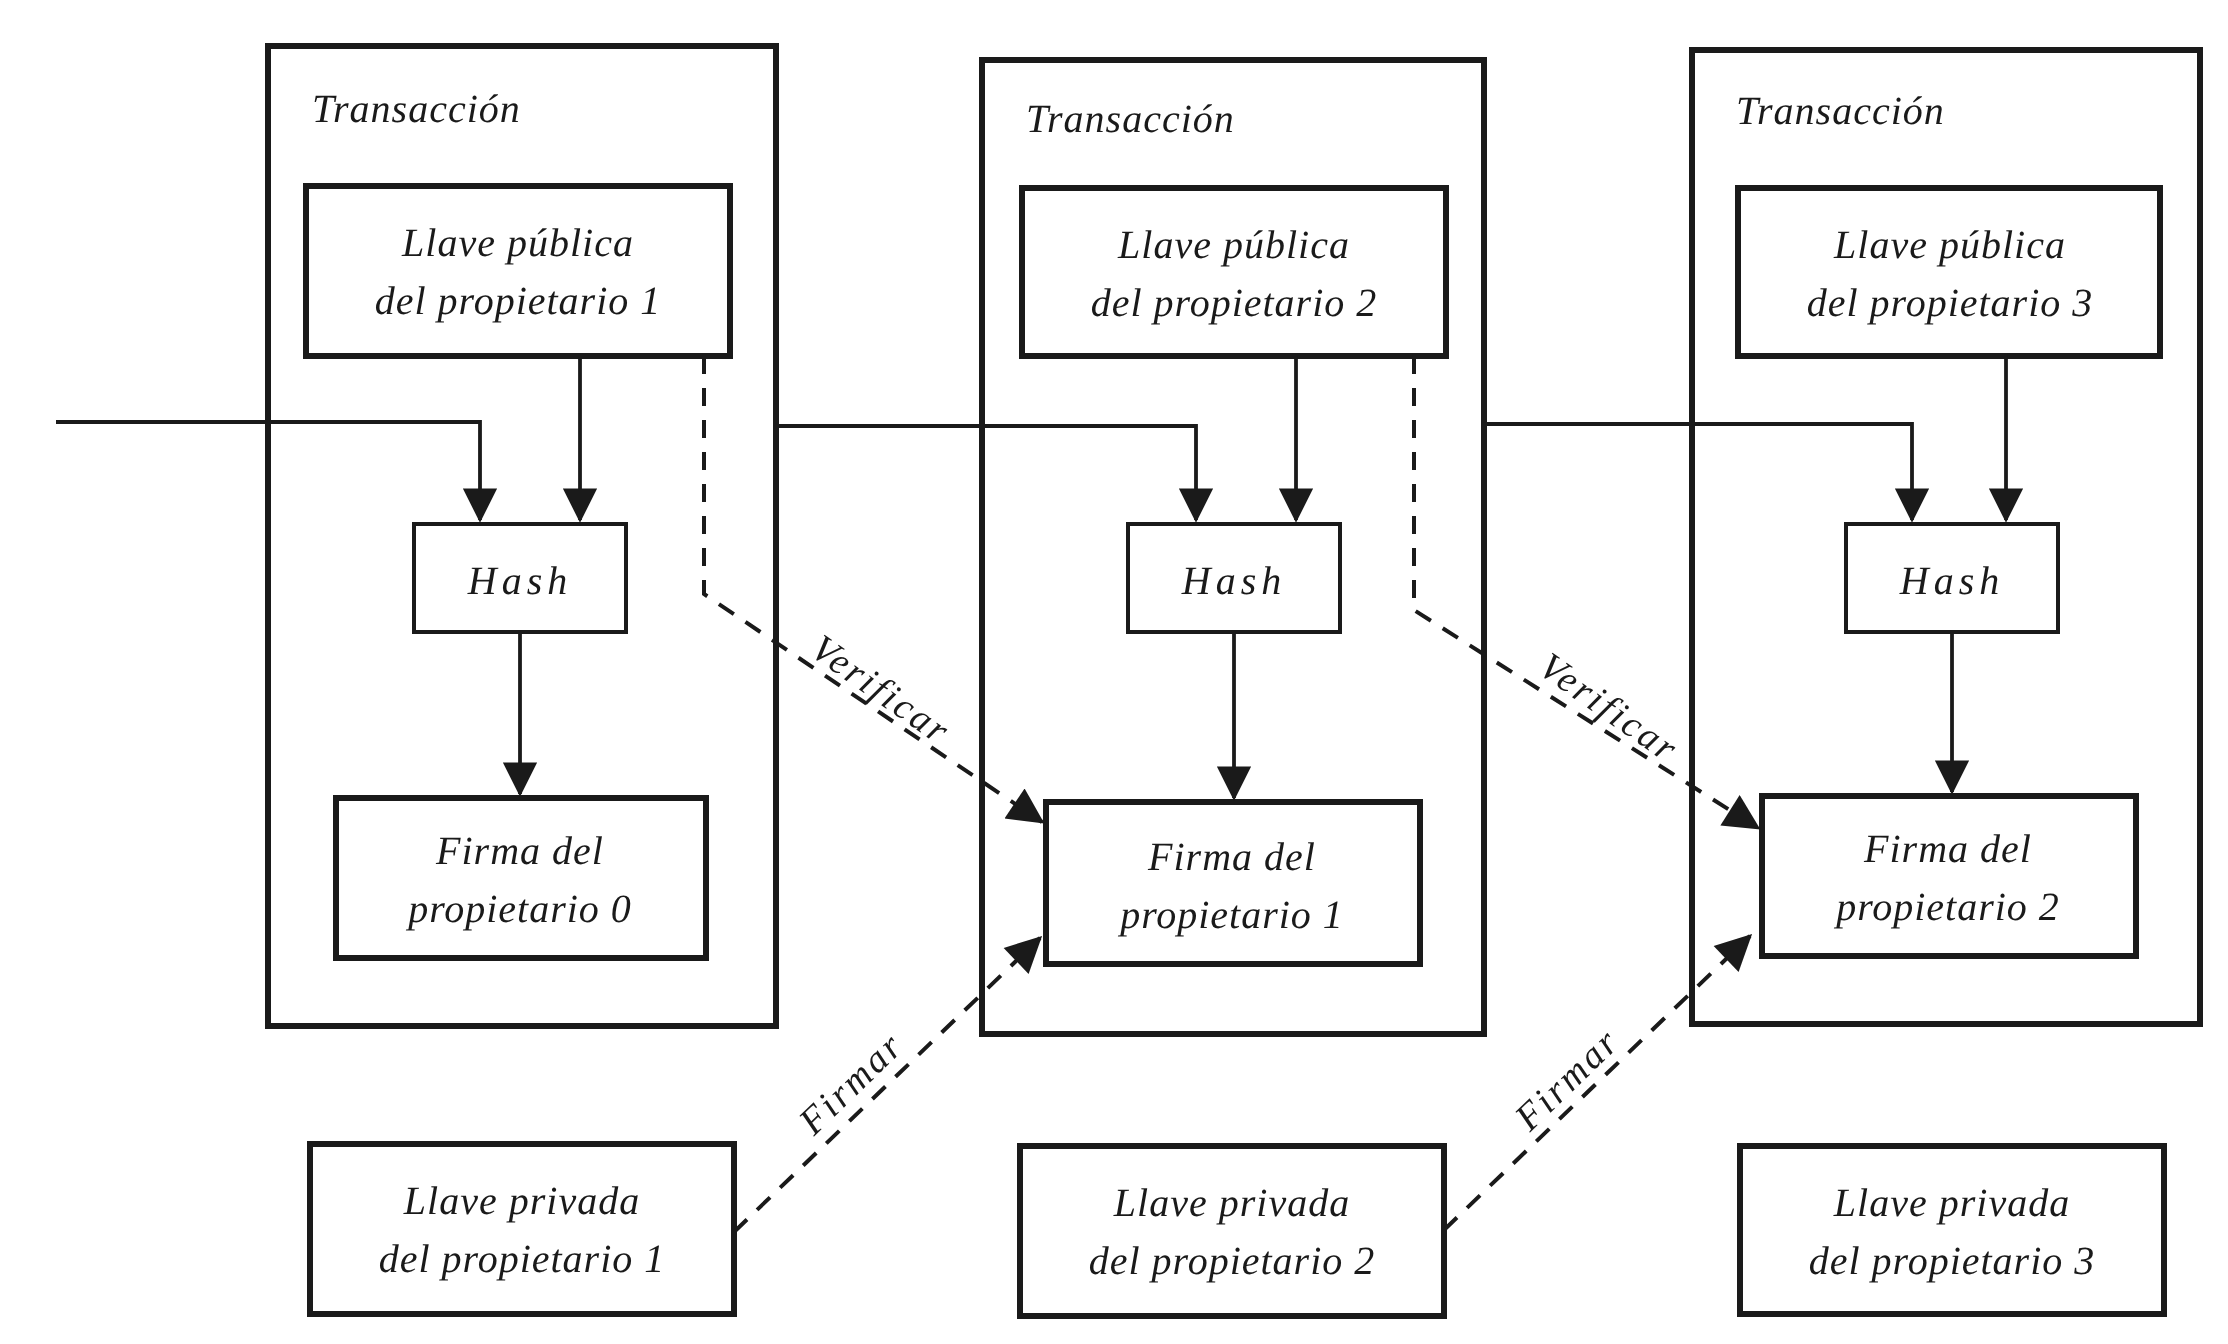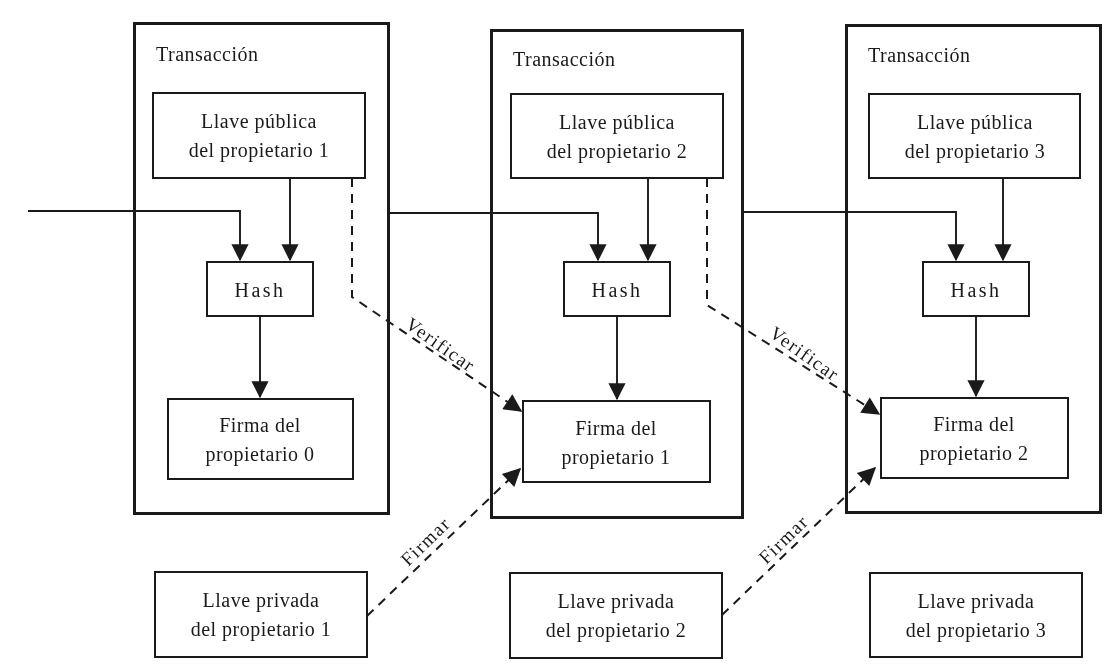--- a/index.html
+++ b/index.html
@@ -6,20 +6,21 @@
     margin: 0;
     padding: 0;
     background: #ffffff;
   }
   .stage {
     position: relative;
     width: 1114px;
     height: 672px;
     background: #ffffff;
     overflow: hidden;
+    font-style: italic;
   }
   svg {
     display: block;
     font-family: "Liberation Serif", "DejaVu Serif", serif;
   }
   .box {
     fill: #ffffff;
     stroke: #1a1a1a;
   }
   .tx-box   { stroke-width: 3; }

